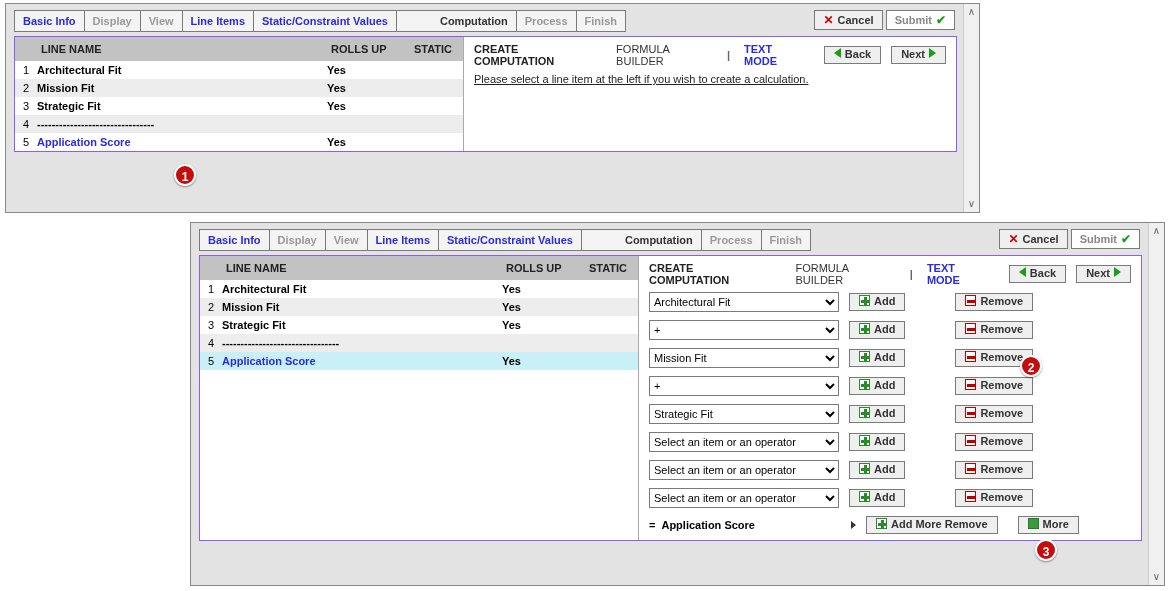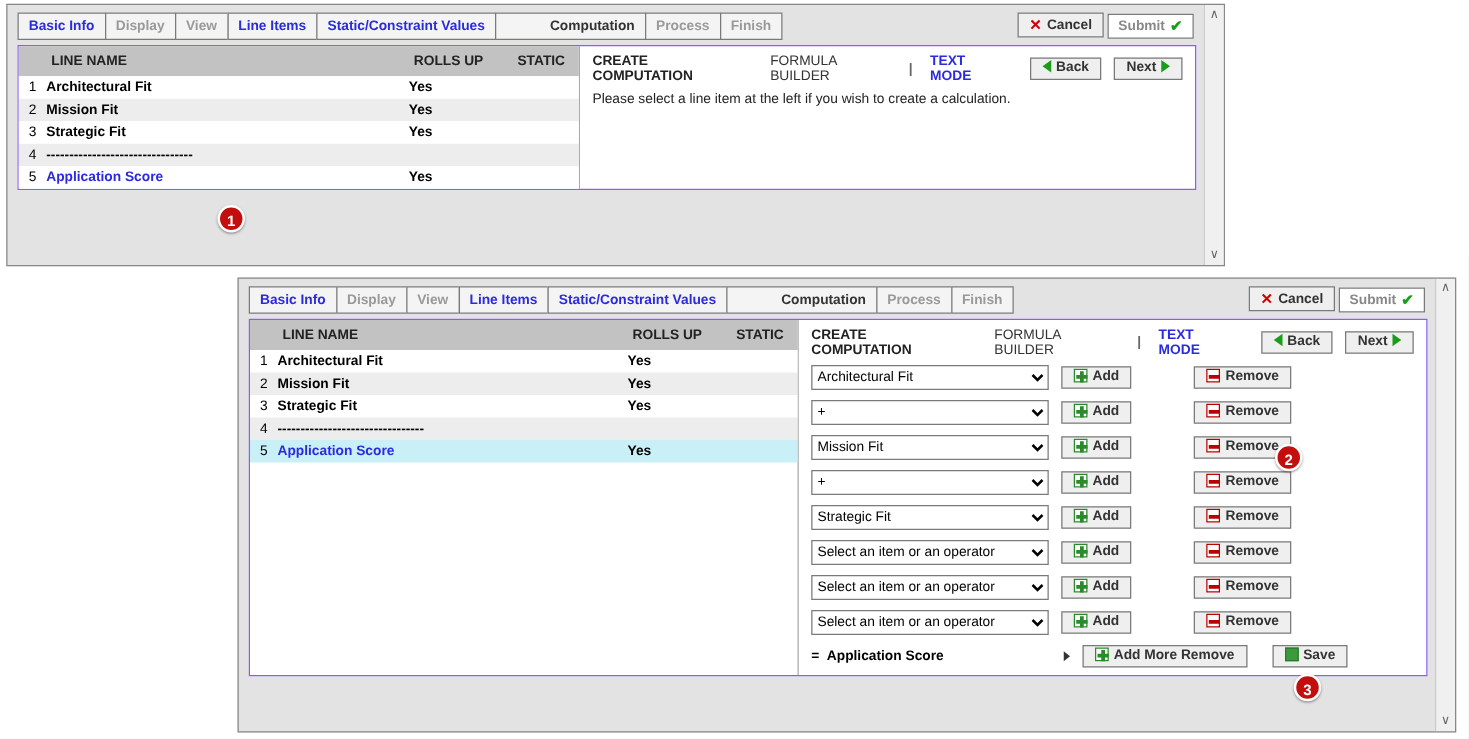--- a/index.html
+++ b/index.html
@@ -142,21 +142,21 @@
     padding:1px 9px; font-size:11px; font-weight:bold; color:#333;
     height:18px; cursor:pointer;
   }
   .formula-row {
     display:flex; align-items:center; gap:10px; margin-bottom:8px;
   }
   select.formula-select {
     width:190px; height:20px; font-size:11px;
     border:1px solid #7a7a7a; background:#fff;
   }
-  .hint { color:#222; font-size:11px; }
+  .hint { color:#222; font-size:11px;text-decoration:underline; }
   .marker {
     position:absolute; width:22px; height:22px; border-radius:11px;
     background:#c40d0d; border:2px solid #fff; box-shadow:0 1px 2px rgba(0,0,0,0.4);
     color:#fff; font-weight:bold; text-align:center; line-height:22px;
     font-size:12px; z-index:100;
   }
   .equals-row { display:flex; align-items:center; gap:6px; font-weight:bold; font-size:11px;}
   .tiny-tri {
     display:inline-block; width:0; height:0;
     border-top:4px solid transparent; border-bottom:4px solid transparent;
@@ -431,21 +431,21 @@
           <span>Application Score</span>
           <span style="flex:0 0 80px"></span>
           <span class="tiny-tri"></span>
           <span class="small-btn">
               <span class="icon-add"></span>
               <span>Add More Remove</span>
             </span>
           <span style="flex:0 0 8px"></span>
           <span class="small-btn">
               <span class="icon-save"></span>
-              <span>Save</span>
+              <span>More</span>
             </span>
         </div>
       </div>
     </div>
   </div>
 </div>
 <div class="marker" style="left:1020px; top:355px;">2</div>
 <div class="marker" style="left:1035px; top:539px;">3</div>
 
 </body></html>

